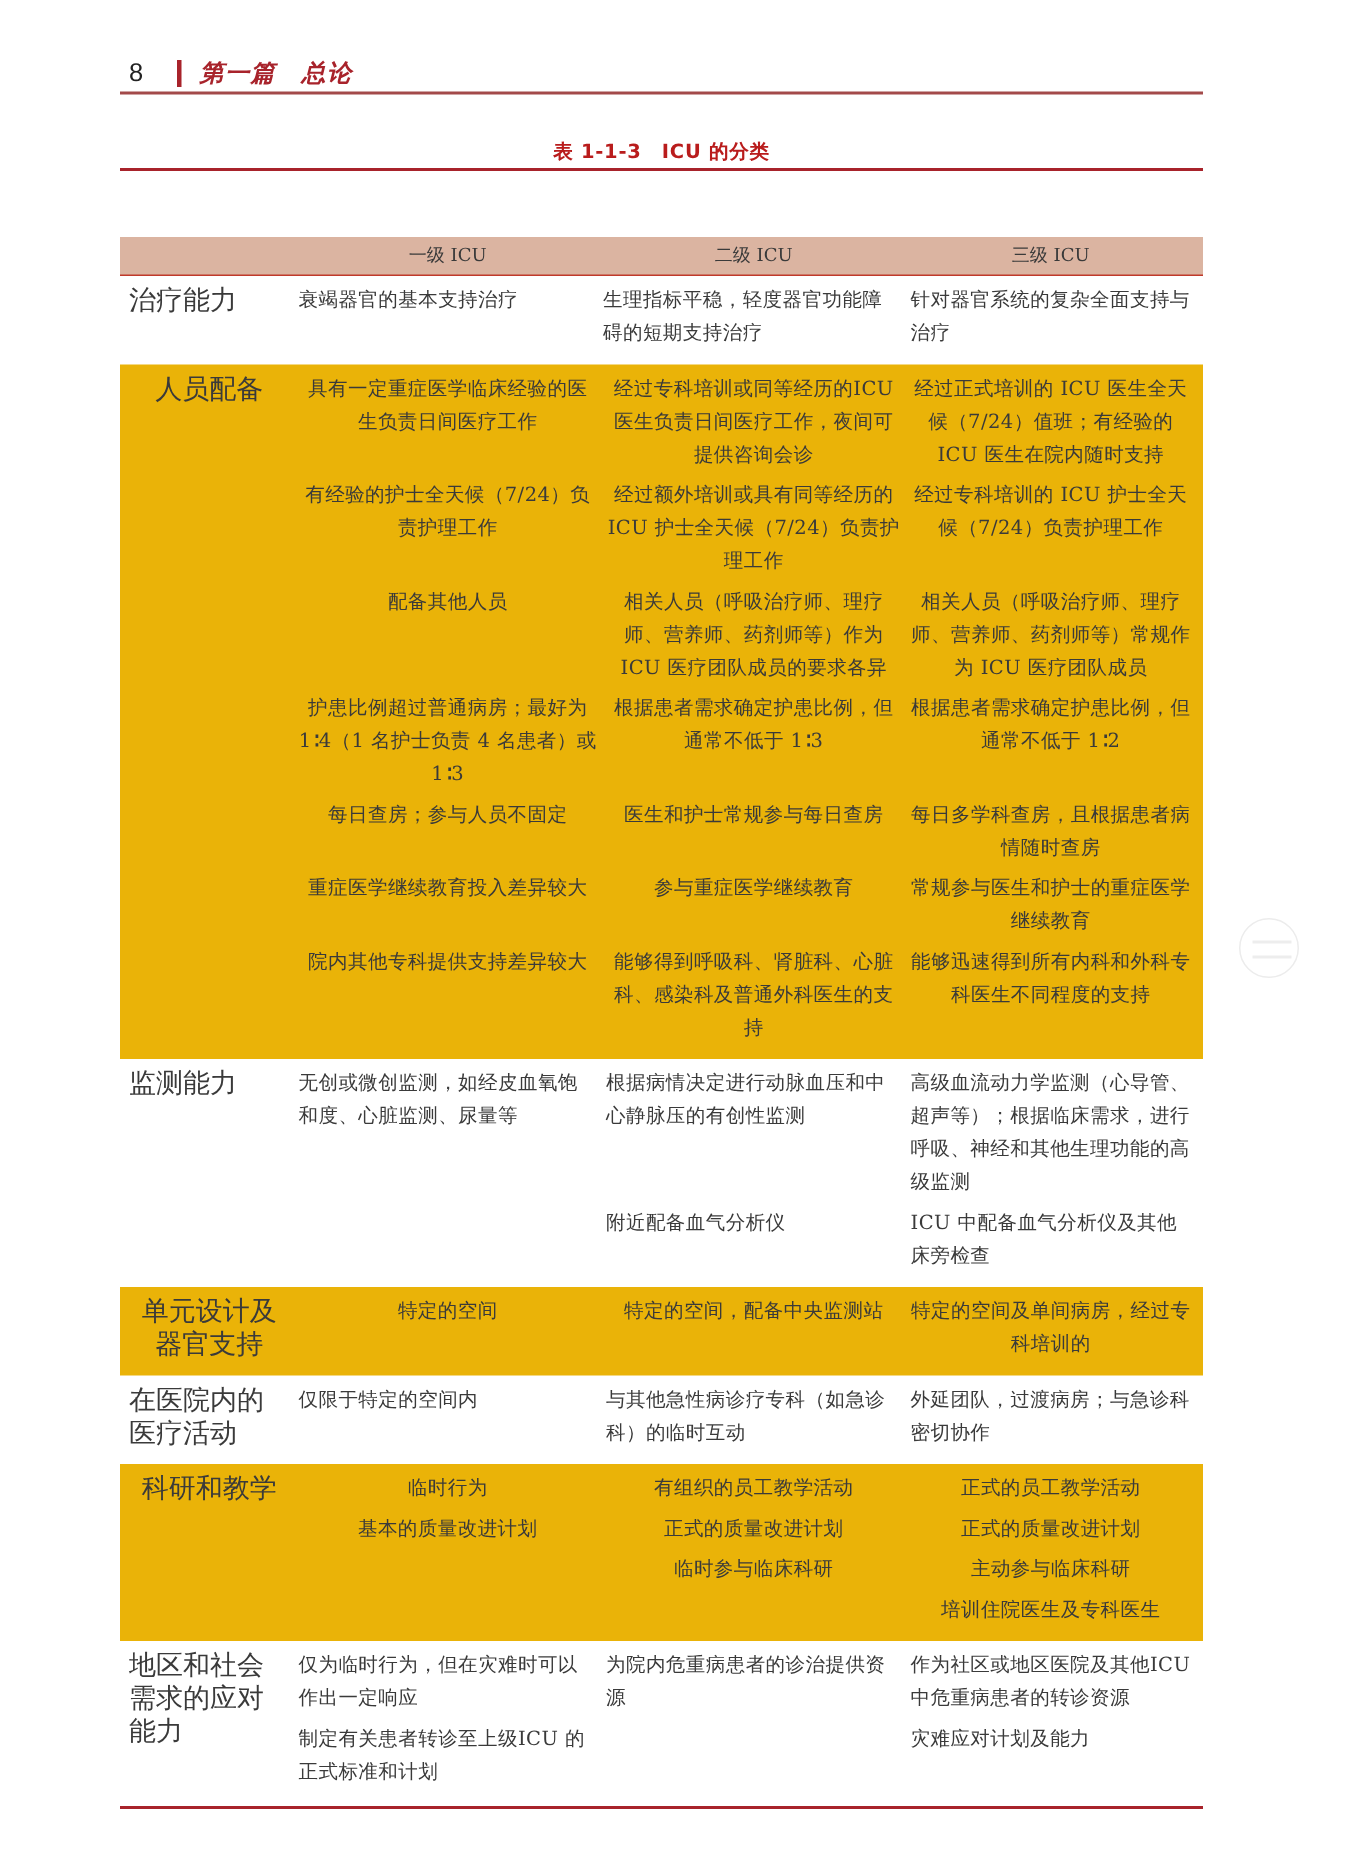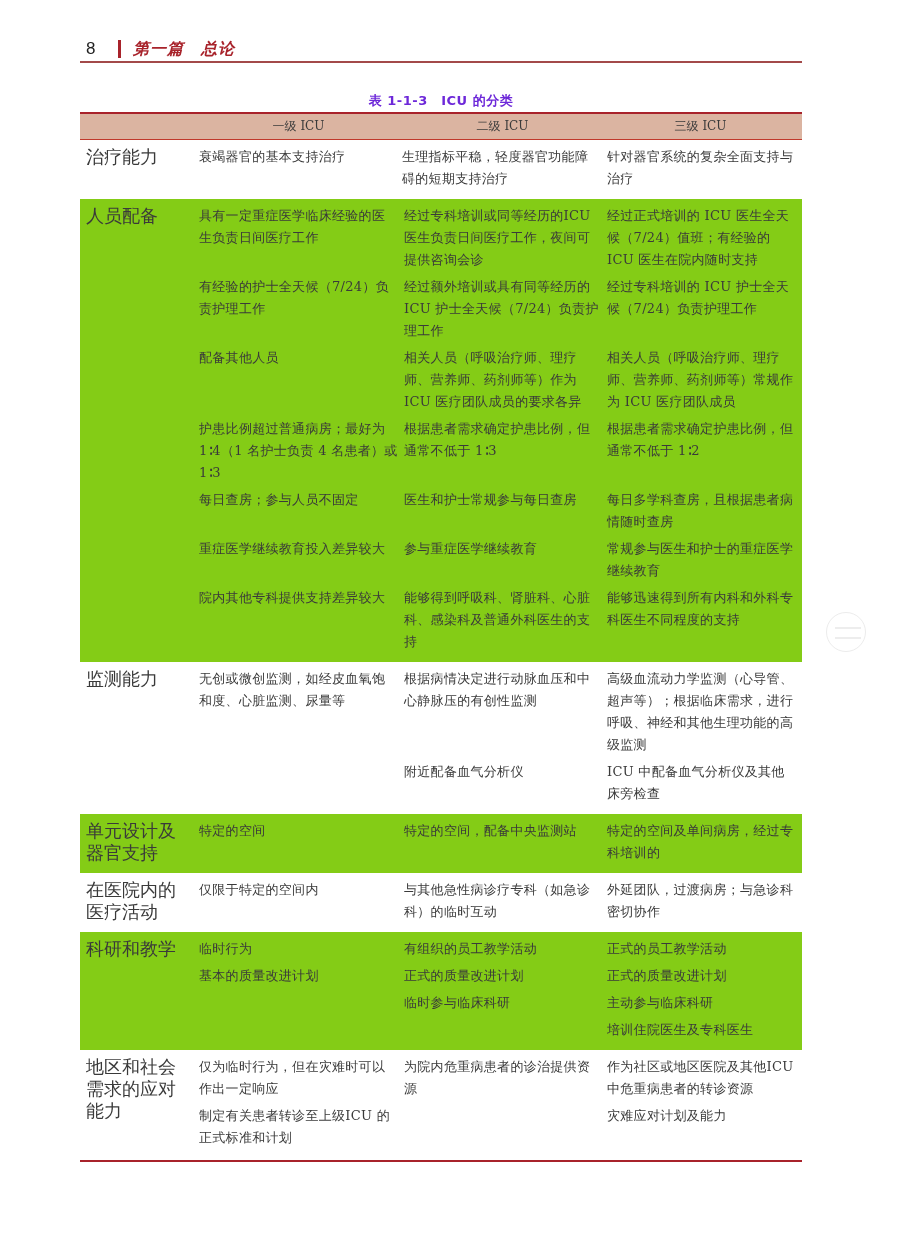--- a/index.html
+++ b/index.html
@@ -6,34 +6,34 @@
   html, body { width: 900px; height: 1241px; background: #ffffff; overflow: hidden; }
   body { position: relative; font-family: "DejaVu Serif", "Liberation Serif", serif; color: #3a3a3a; }
 
   .running-head { position: absolute; left: 86px; top: 34px; height: 30px; width: 716px; display: flex; align-items: center; }
   .page-number { font-family: "Liberation Sans", "DejaVu Sans", sans-serif; font-size: 17px; color: #222; width: 26px; }
   .head-bar { width: 3px; height: 18px; background: #a8232b; margin: 0 12px 0 6px; }
   .section-title { font-size: 16px; color: #a8232b; font-weight: bold; letter-spacing: 1px; font-style: italic; }
   .head-rule { position: absolute; left: 80px; top: 61px; width: 722px; height: 2px; background: #a34a4a; }
 
   .table-caption { position: absolute; left: 80px; top: 92px; width: 722px; text-align: center;
-    font-family: "DejaVu Sans", "Liberation Sans", sans-serif; font-size: 13px; color: #6d28d9; font-weight: bold; letter-spacing: 0.5px; }
+    font-family: "DejaVu Sans", "Liberation Sans", sans-serif; font-size: 13px; color: #b91c1c; font-weight: bold; letter-spacing: 0.5px; }
 
   .table-wrap { position: absolute; left: 80px; top: 112px; width: 722px; }
   .top-rule { height: 2px; background: #a8232b; }
-  .header-row { display: flex; background: #dbb4a1; height: 26px; align-items: center; border-bottom: 1px solid #c0392b; }
+  .header-row { display: flex; background: #dbb4a1; height: 26px; align-items: center; border-bottom: 1px solid #c0392b; margin-top: 44px; }
   .header-row .hcell { font-size: 12px; color: #3a3a3a; text-align: center; }
 
   .col0 { width: 113px; padding-left: 6px; flex-shrink: 0; }
   .col1 { width: 205px; padding-left: 6px; flex-shrink: 0; }
   .col2 { width: 203px; padding-left: 6px; flex-shrink: 0; }
   .col3 { width: 201px; padding-left: 6px; padding-right: 8px; flex-shrink: 0; }
 
   .section { display: flex; padding: 6px 0 4px 0; }
-  .section.shaded { background: #84cc16; }
+  .section.shaded { background: #eab308; text-align: center; }
   .section .label { font-size: 18px; line-height: 22px; }
   .subrows { display: flex; flex-direction: column; }
   .subrow { display: flex; margin-bottom: 5px; }
   .cell { font-size: 13px; line-height: 22px; letter-spacing: 0.3px; }
   .bottom-rule { height: 2px; background: #a8232b; margin-top: 2px; }
 
   .watermark { position: absolute; left: 826px; top: 612px; width: 40px; height: 40px; border: 1.5px solid #ececec; border-radius: 50%; }
   .watermark::after { content: ""; position: absolute; left: 8px; top: 14px; width: 26px; height: 8px; border-top: 2px solid #ededed; border-bottom: 2px solid #ededed; }
 </style>
 </head>

